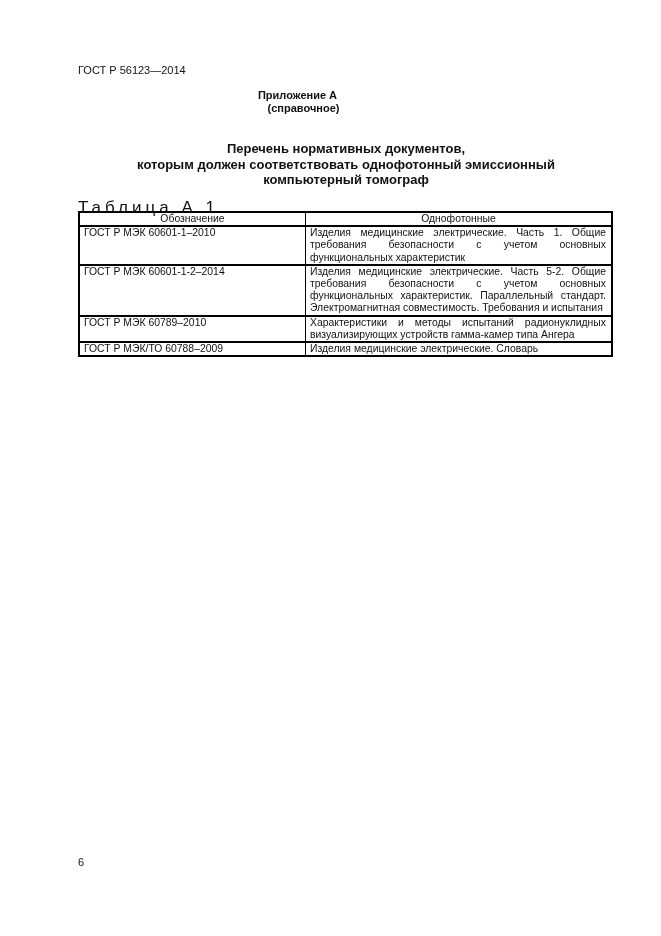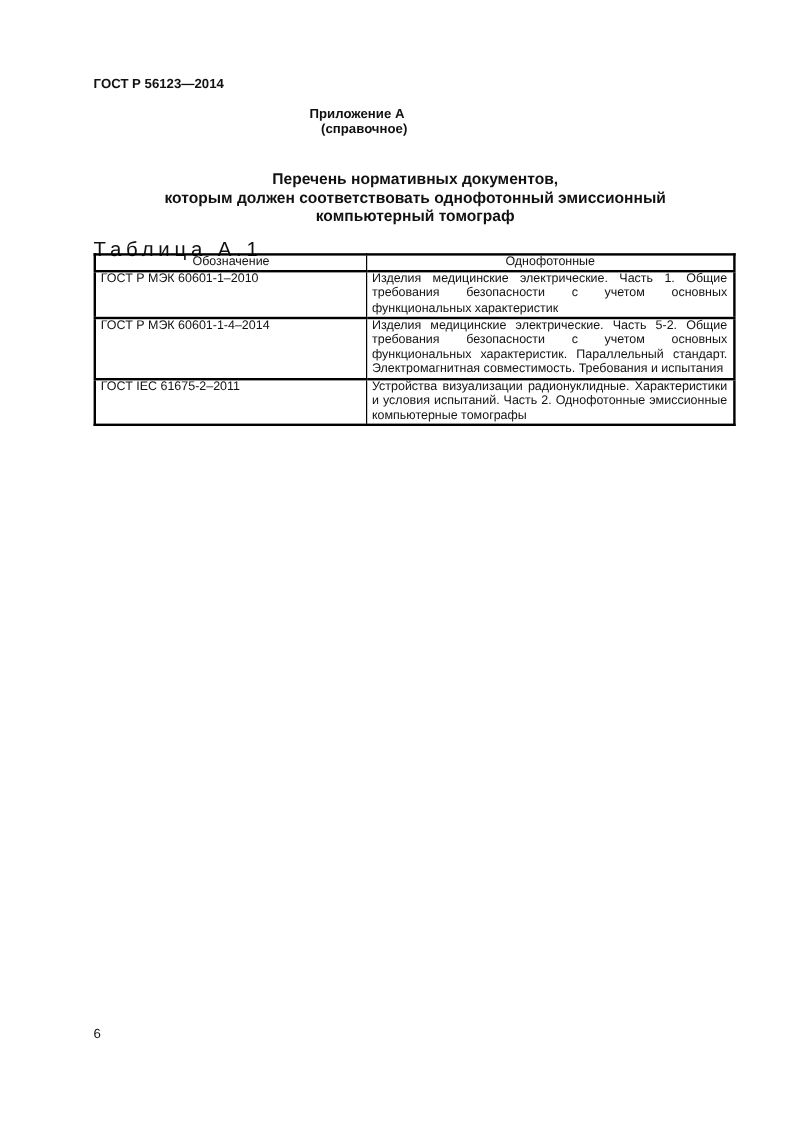--- a/index.html
+++ b/index.html
@@ -1,18 +1,18 @@
 <!DOCTYPE html>
 <html><head>
   <meta charset="utf-8">
   <style>
     html, body { margin: 0; padding: 0; background: #ffffff; }
     body { width: 661px; height: 936px; position: relative; overflow: hidden;
            font-family: "Liberation Sans", sans-serif; color: #111; }
-    .doc-code { position: absolute; left: 78px; top: 64px; font-size: 11px; font-weight: bold; }
+    .doc-code { position: absolute; left: 78px; top: 64px; font-size: 11px; font-weight: normal; }
     .annex { position: absolute; left: 0; width: 595px; top: 89px; text-align: center;
              font-size: 11px; font-weight: bold; line-height: 13px; }
     .annex .sub { font-weight: bold; padding-left: 12px; }
     .title { position: absolute; left: 0; width: 692px; top: 141px; text-align: center;
              font-size: 13px; font-weight: bold; line-height: 15.5px; }
     .table-caption { position: absolute; left: 78px; top: 198px; font-size: 17px; letter-spacing: 4px; }
     table.reg { position: absolute; left: 78px; top: 211px; width: 535px;
                 border-collapse: collapse; font-size: 10.4px; line-height: 12.2px;
                 border: 2px solid #000; }
     table.reg th { font-weight: normal; text-align: center; border: 1px solid #000;
@@ -48,23 +48,27 @@
       <th>Обозначение</th>
       <th>Однофотонные</th>
     </tr>
   </thead>
   <tbody>
     <tr class="first">
       <td class="code">ГОСТ Р МЭК 60601-1–2010</td>
       <td class="name">Изделия медицинские электрические. Часть 1. Общие требования безопасности с учетом основных функциональных характеристик</td>
     </tr>
     <tr>
-      <td class="code">ГОСТ Р МЭК 60601-1-4–2014</td>
+      <td class="code">ГОСТ Р МЭК 60601-1-2–2014</td>
       <td class="name">Изделия медицинские электрические. Часть 5-2. Общие требования безопасности с учетом основных функциональных характеристик. Параллельный стандарт. Электромагнитная совместимость. Требования и испытания</td>
     </tr>
     <tr>
-      <td class="code">ГОСТ IEC 61675-2–2011</td>
-      <td class="name">Устройства визуализации радионуклидные. Характеристики и условия испытаний. Часть 2. Однофотонные эмиссионные компьютерные томографы</td>
+      <td class="code">ГОСТ Р МЭК 60789–2010</td>
+      <td class="name">Характеристики и методы испытаний радионуклидных визуализирующих устройств гамма-камер типа Ангера</td>
+    </tr>
+    <tr>
+      <td class="code">ГОСТ Р МЭК/ТО 60788–2009</td>
+      <td class="name">Изделия медицинские электрические. Словарь</td>
     </tr>
   </tbody>
 </table>
 
 <div class="page-num">6</div>
 
 </body></html>

